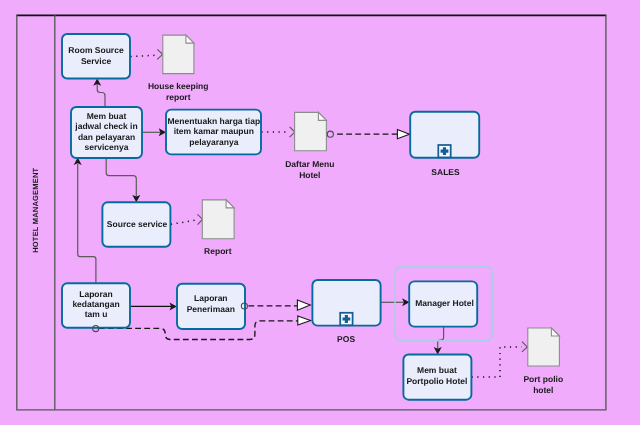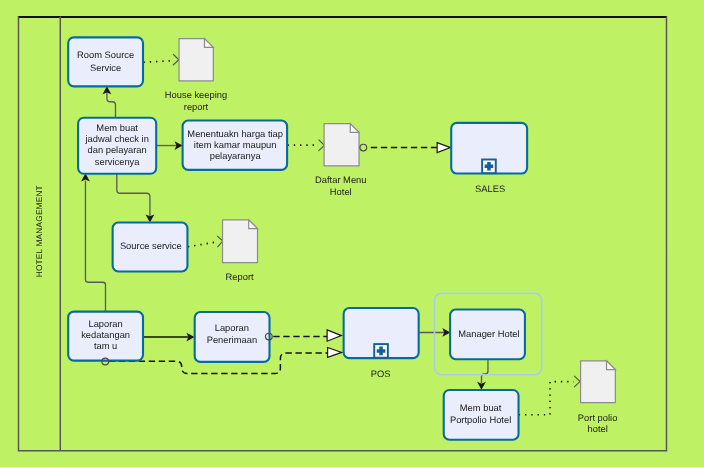--- a/index.html
+++ b/index.html
@@ -1,20 +1,20 @@
 <!DOCTYPE html>
 <html><head>
 <meta charset="utf-8">
 <title>Hotel Management BPMN Diagram</title>
 <style>
   html,body{margin:0;padding:0;background:#ffffff;}
   body{width:640px;height:425px;overflow:hidden;
        font-family:"Liberation Sans",sans-serif;
        -webkit-font-smoothing:antialiased;text-rendering:geometricPrecision;}
-  #canvas{position:relative;width:640px;height:425px;background:#bef264;}
+  #canvas{position:relative;width:640px;height:425px;background:#f0abfc;font-weight:bold;}
   svg#diagram{position:absolute;left:0;top:0;width:640px;height:425px;display:block;shape-rendering:geometricPrecision;}
   text{-webkit-font-smoothing:antialiased;}
   .task-rect{fill:#e9edfc;stroke:#056b9e;stroke-width:1.9;}
   .task-text{font-family:"Liberation Sans",sans-serif;font-size:8.5px;fill:#1a1a1a;text-anchor:middle;}
   .caption-text{font-family:"Liberation Sans",sans-serif;font-size:8.5px;fill:#1a1a1a;text-anchor:middle;}
   .lane-text{font-family:"Liberation Sans",sans-serif;font-size:7.5px;fill:#1a1a1a;text-anchor:middle;letter-spacing:.2px;}
   .doc-shape{fill:#f0f0f0;stroke:#8c8c8c;stroke-width:1.1;stroke-linejoin:miter;}
   .doc-fold{fill:#fcfcfc;stroke:#8c8c8c;stroke-width:1.1;stroke-linejoin:miter;}
   .frame{fill:none;stroke:#575757;stroke-width:1.35;}
   .frame-top{fill:none;stroke:#111;stroke-width:1.75;}

